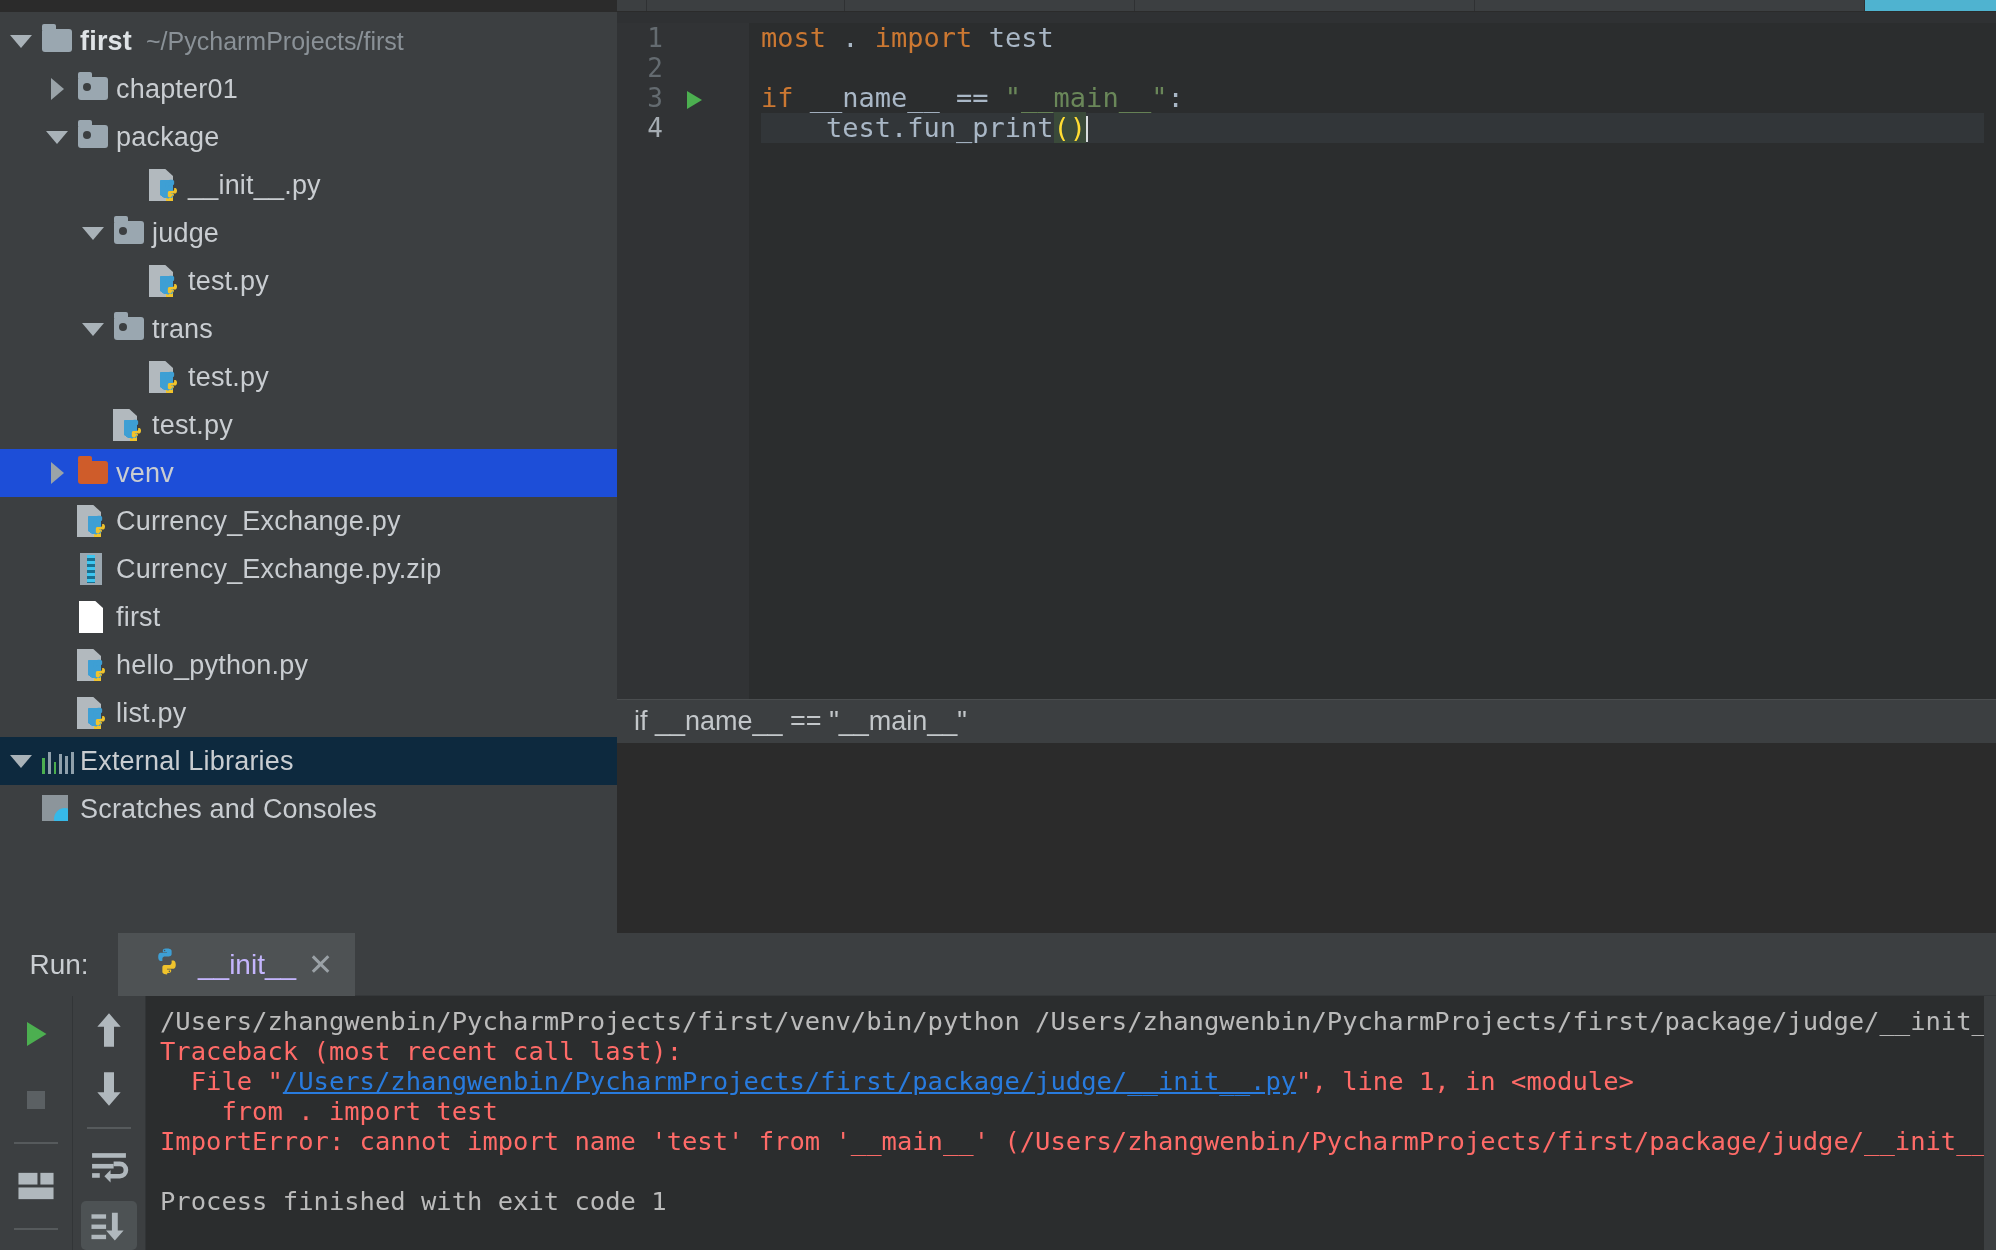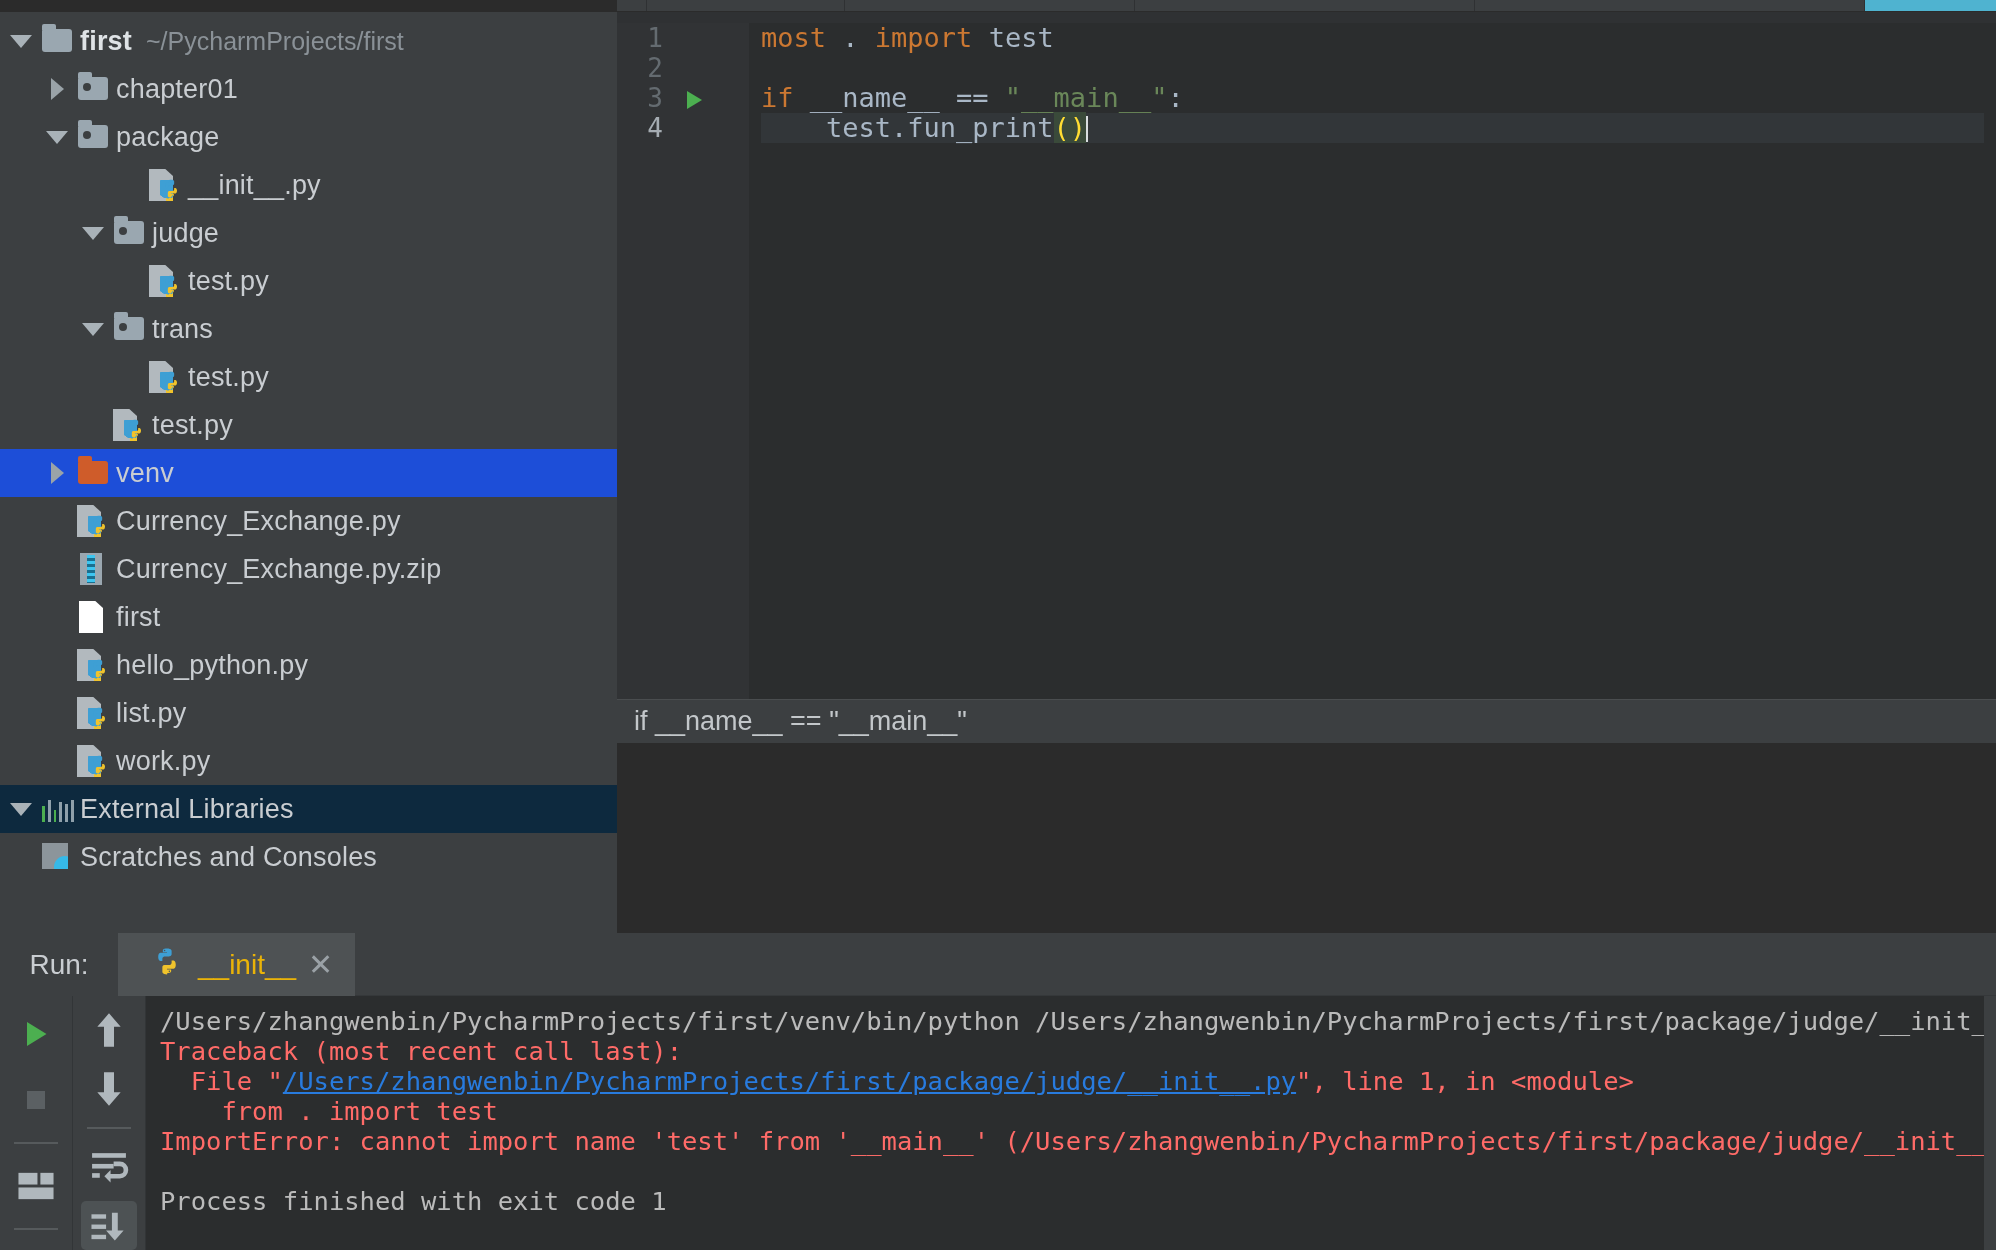--- a/index.html
+++ b/index.html
@@ -129,21 +129,21 @@
   .runpanel { position: absolute; left: 0; top: 933px; width: 1996px; height: 317px; background: #3c3f41; }
   .runheader { height: 63px; display: flex; align-items: stretch; background: #3c3f41; position: relative; }
   .runlabel {
     width: 118px; display: flex; align-items: center; justify-content: center;
     font-size: 28px; color: #c9cdd1; background: #3c3f41;
   }
   .runtab {
     display: flex; align-items: center; gap: 12px; padding: 0 22px 0 30px;
     background: #4e5254; position: relative;
   }
-  .runtab .tabname { font-size: 28px; color: #eab308; }
+  .runtab .tabname { font-size: 28px; color: #c4b5fd; }
   .runtab .closex { font-size: 30px; color: #9aa1a6; line-height: 1; }
   .runheader .fill { flex: 1; background: #3c3f41; border-bottom: 1px solid #35383a; }
 
   .runbody { display: flex; height: 254px; }
   .runtoolbar {
     width: 73px; min-width: 73px; background: #3c3f41;
     display: flex; flex-direction: column; align-items: center; padding-top: 10px; gap: 10px;
     border-right: 1px solid #323537;
   }
   .runtoolbar2 {
@@ -335,32 +335,20 @@
           <span class="indent" style="width: 36px;"></span>
           <span class="twisty "></span>
           <span class="ticon">
             <span class="ic-py"></span>
             <span class="pysnake"><svg width="26" height="26" viewBox="0 0 32 32" aria-hidden="true">
                 <path d="M15.9 2c-3.6 0-3.4 1.6-3.4 1.6l.01 1.6h3.5v.5H11.1S8.6 5.4 8.6 9.1c0 3.7 2.2 3.6 2.2 3.6h1.3v-1.7s-.07-2.2 2.2-2.2h3.5s2.1.03 2.1-2V4.2S20.2 2 15.9 2zm-1.9 1.1a.63.63 0 1 1 0 1.26.63.63 0 0 1 0-1.26z" fill="#3e9fd4"></path>
                 <path d="M16.1 22.9c3.6 0 3.4-1.6 3.4-1.6l-.01-1.6h-3.5v-.5h4.9s2.5.3 2.5-3.4c0-3.7-2.2-3.6-2.2-3.6h-1.3v1.7s.07 2.2-2.2 2.2h-3.5s-2.1-.03-2.1 2v3.6s-.3 2.2 4 2.2zm1.9-1.1a.63.63 0 1 1 0-1.26.63.63 0 0 1 0 1.26z" fill="#f0c32c"></path>
               </svg></span>
           </span>
           <span class="tlabel">list.py</span>
-        </div>
-        <div class="treerow">
-          <span class="indent" style="width: 36px;"></span>
-          <span class="twisty "></span>
-          <span class="ticon">
-            <span class="ic-py"></span>
-            <span class="pysnake"><svg width="26" height="26" viewBox="0 0 32 32" aria-hidden="true">
-                <path d="M15.9 2c-3.6 0-3.4 1.6-3.4 1.6l.01 1.6h3.5v.5H11.1S8.6 5.4 8.6 9.1c0 3.7 2.2 3.6 2.2 3.6h1.3v-1.7s-.07-2.2 2.2-2.2h3.5s2.1.03 2.1-2V4.2S20.2 2 15.9 2zm-1.9 1.1a.63.63 0 1 1 0 1.26.63.63 0 0 1 0-1.26z" fill="#3e9fd4"></path>
-                <path d="M16.1 22.9c3.6 0 3.4-1.6 3.4-1.6l-.01-1.6h-3.5v-.5h4.9s2.5.3 2.5-3.4c0-3.7-2.2-3.6-2.2-3.6h-1.3v1.7s.07 2.2-2.2 2.2h-3.5s-2.1-.03-2.1 2v3.6s-.3 2.2 4 2.2zm1.9-1.1a.63.63 0 1 1 0-1.26.63.63 0 0 1 0 1.26z" fill="#f0c32c"></path>
-              </svg></span>
-          </span>
-          <span class="tlabel">work.py</span>
         </div>
         <div class="treerow sel-blue">
           <span class="indent" style="width: 0px;"></span>
           <span class="twisty down">
             <i></i>
           </span>
           <span class="ticon">
             <span class="ic-lib">
               <span style="height:16px;background:#4caf50"></span>
               <span style="height:22px;background:#8fa0ab"></span>

